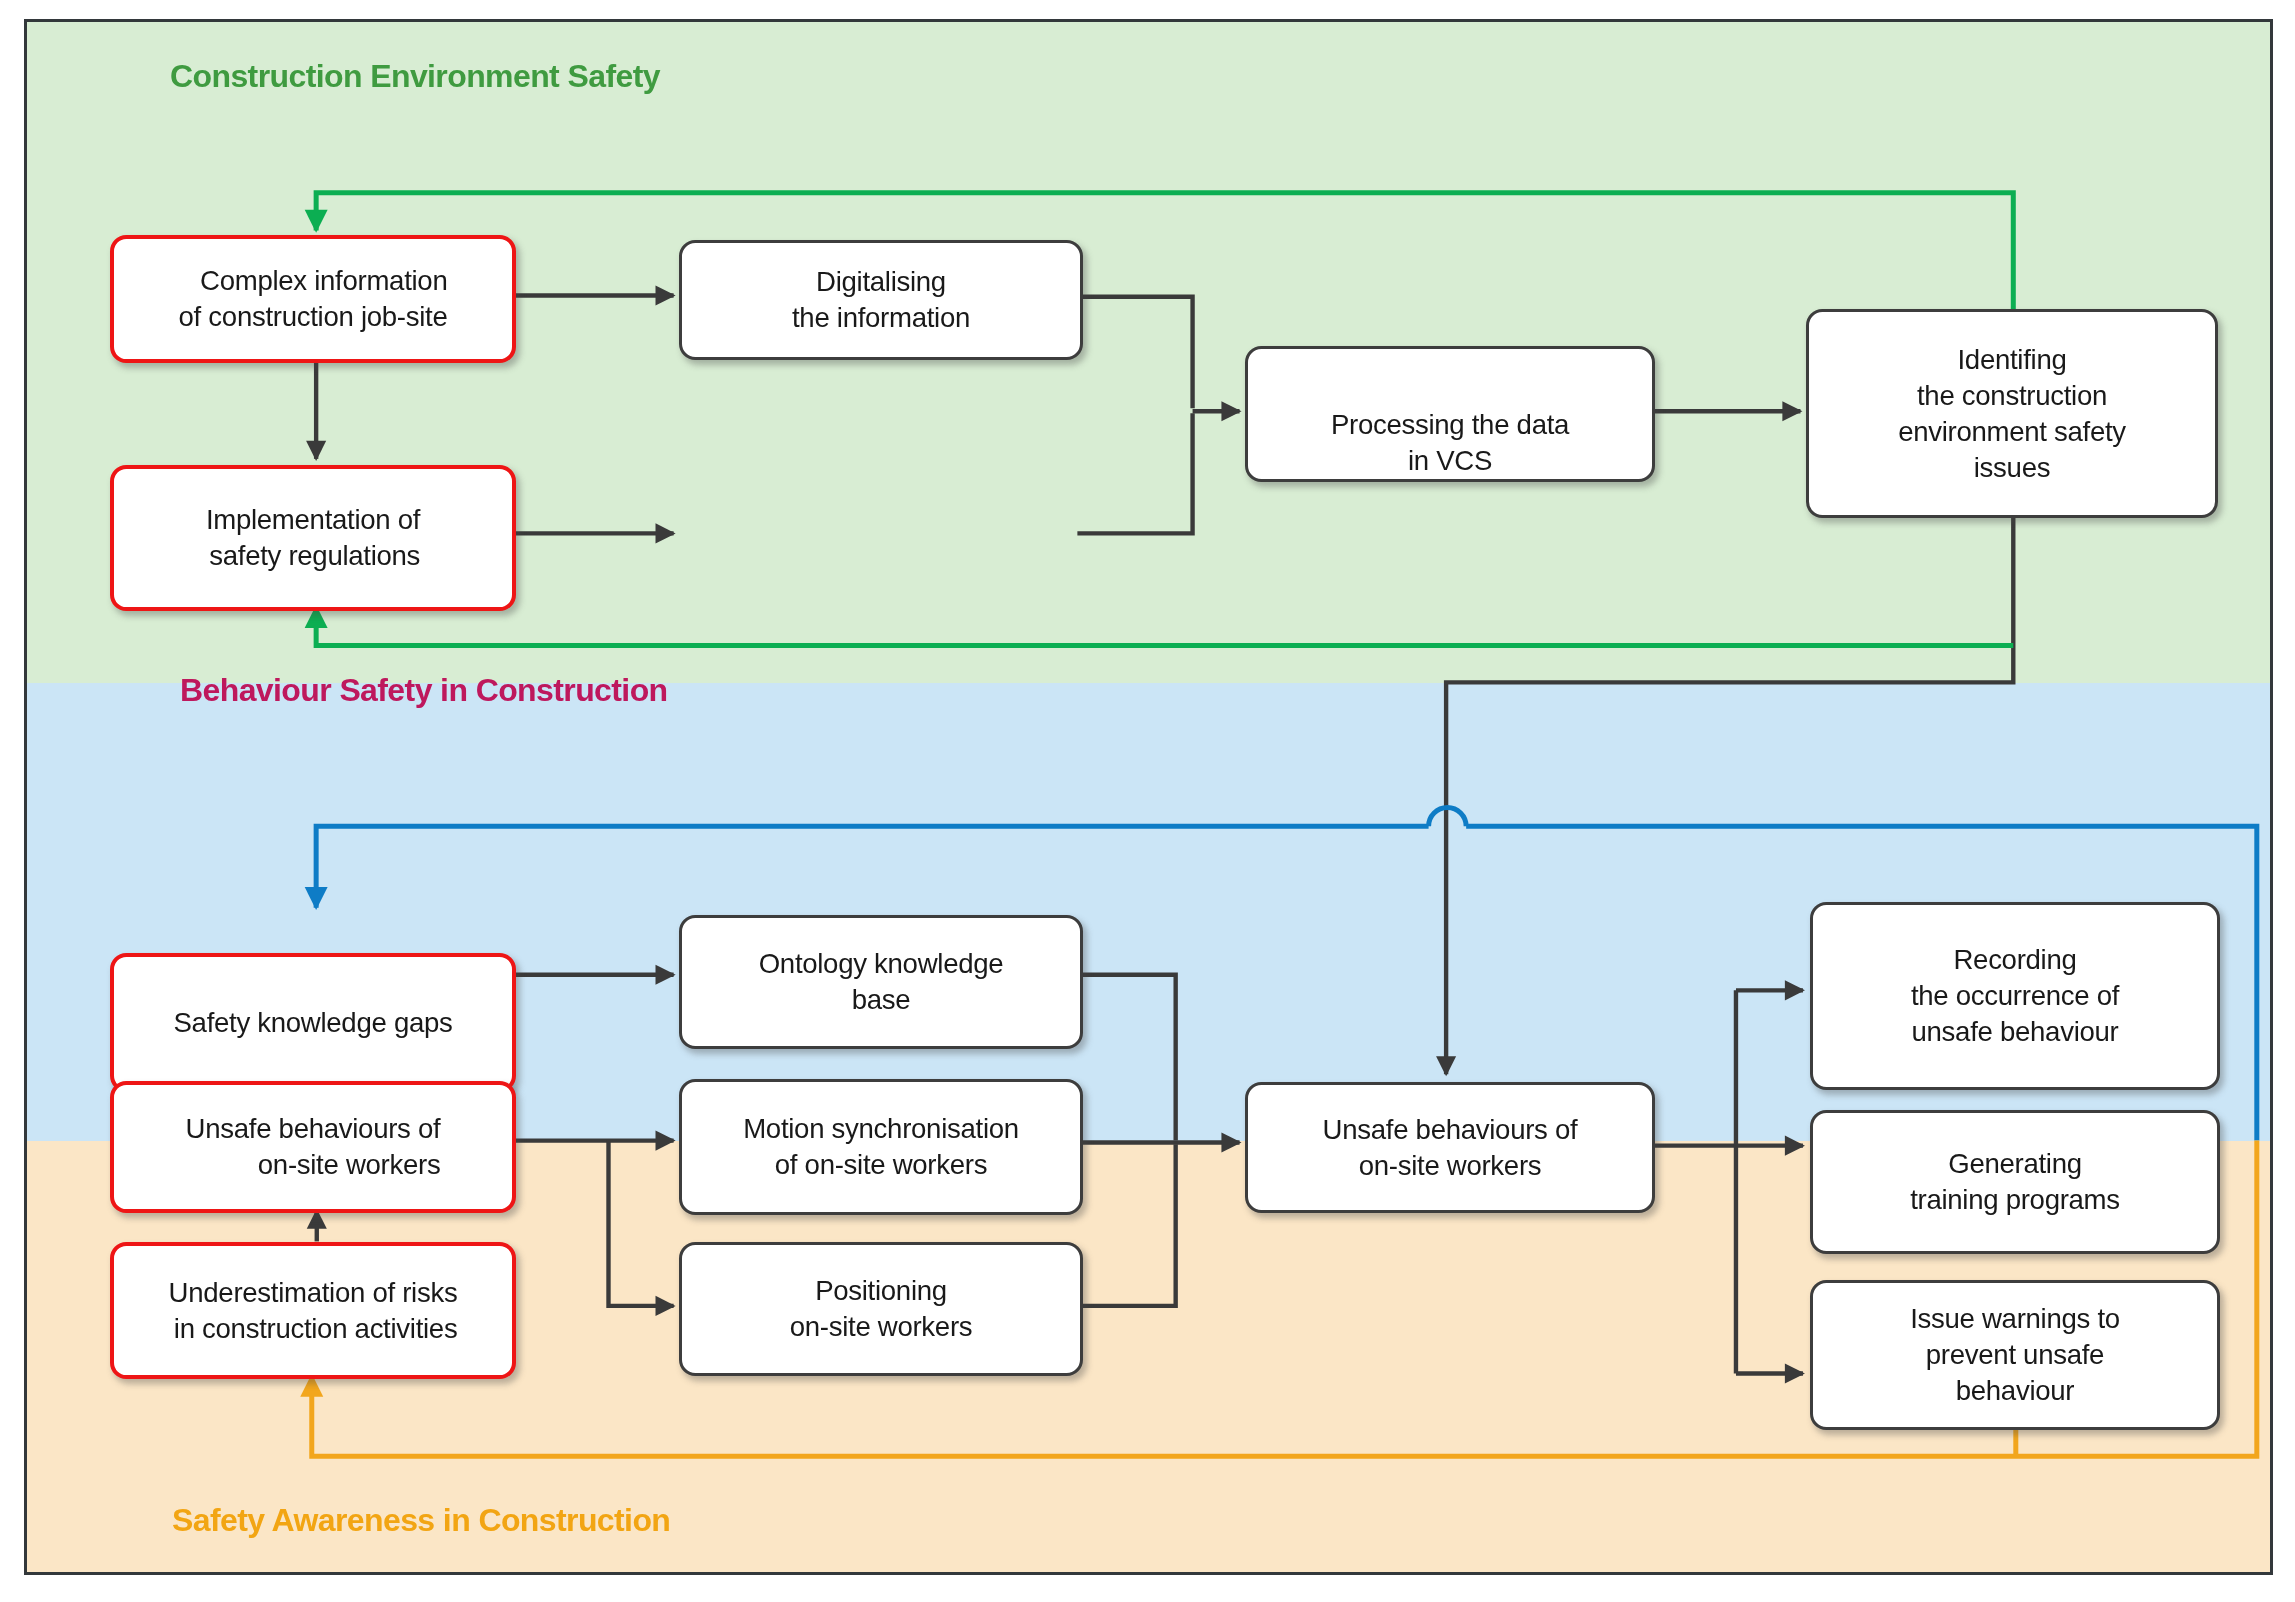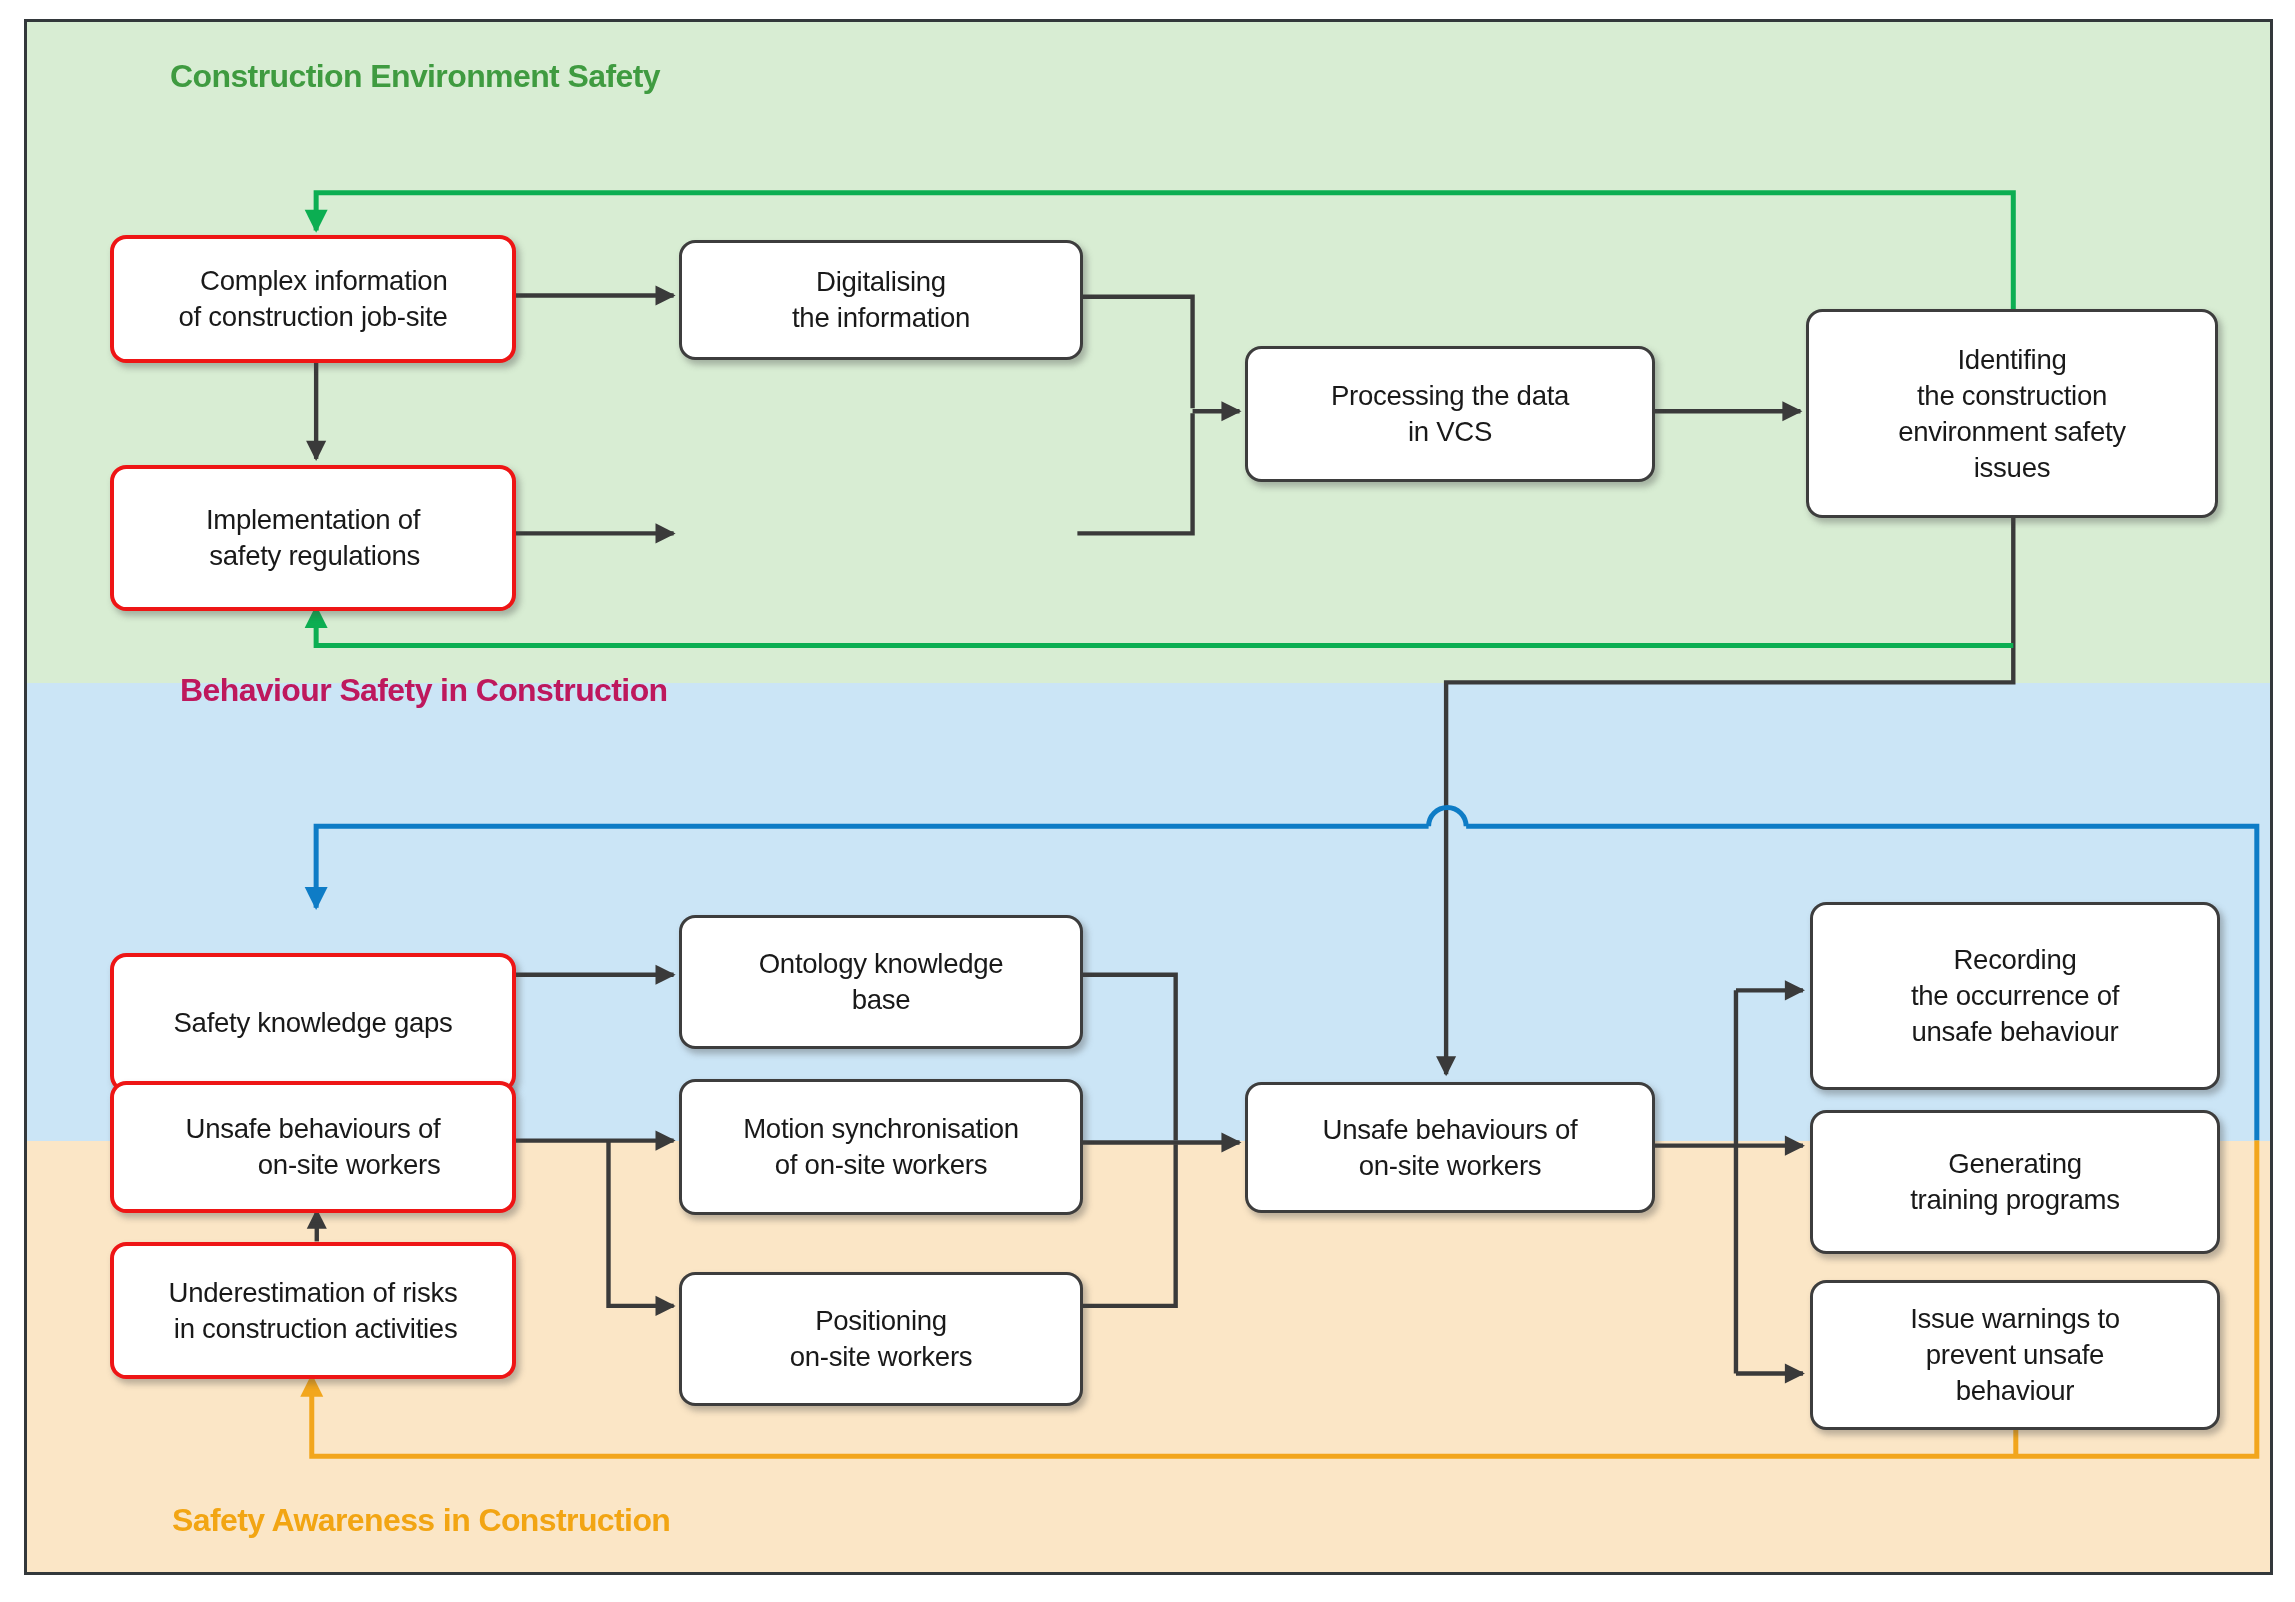--- a/index.html
+++ b/index.html
@@ -123,21 +123,21 @@
   </div>
 
   <div class="box dark c2" style="top:240px;height:114px;">
     <div class="lbl">
       <span>Digitalising</span>
       <span>the information</span>
     </div>
   </div>
 
 
-  <div class="box dark" style="left:1245px;width:404px;top:346px;height:130px;">
+  <div class="box dark" style="left:1245px;width:404px;top:346px;height:130px;align-items:flex-end;">
     <div class="lbl">
       <span>Processing the data</span>
       <span>in VCS</span>
     </div>
   </div>
 
   <div class="box dark" style="left:1806px;width:406px;top:309px;height:203px;">
     <div class="lbl">
       <span>Identifing</span>
       <span>the construction</span>
@@ -173,21 +173,21 @@
     </div>
   </div>
 
   <div class="box dark c2" style="top:1079px;height:130px;">
     <div class="lbl">
       <span>Motion synchronisation</span>
       <span>of on-site workers</span>
     </div>
   </div>
 
-  <div class="box dark c2" style="top:1272px;height:128px;">
+  <div class="box dark c2" style="top:1242px;height:128px;">
     <div class="lbl">
       <span>Positioning</span>
       <span>on-site workers</span>
     </div>
   </div>
 
   <div class="box dark" style="left:1245px;width:404px;top:1082px;height:125px;">
     <div class="lbl">
       <span>Unsafe behaviours of</span>
       <span>on-site workers</span>

